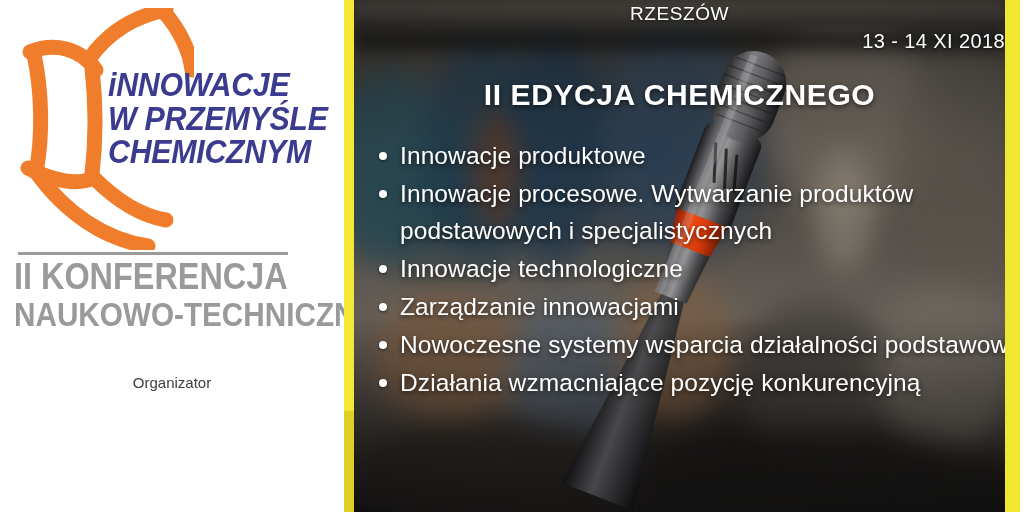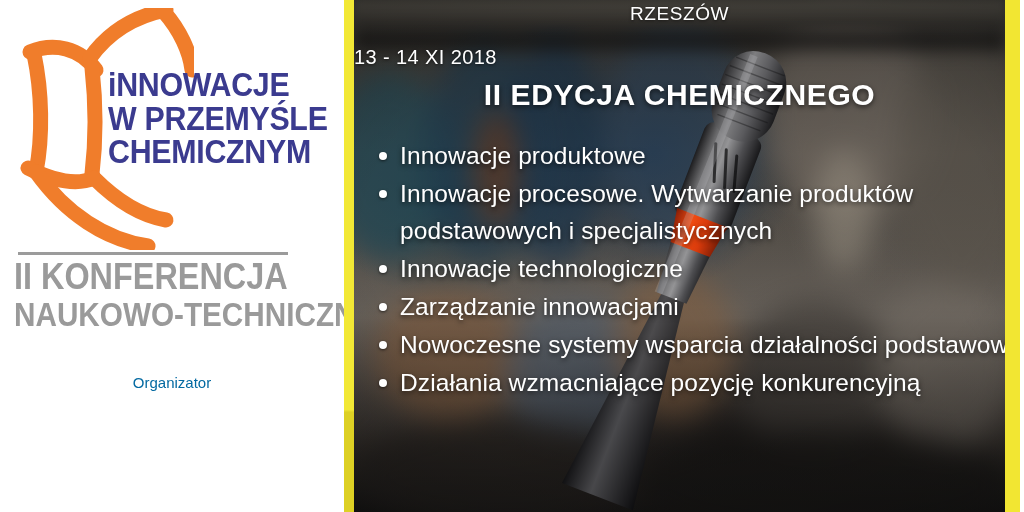--- a/index.html
+++ b/index.html
@@ -25,20 +25,21 @@
     background: #ffffff;
   }
 
   
   .logo-block {
     position: absolute;
     left: 8px;
     top: 6px;
     width: 330px;
     height: 246px;
+    font-style: italic;
   }
   .hexagon-mark {
     position: absolute;
     left: 6px;
     top: 2px;
     width: 180px;
     height: 242px;
   }
   .logo-wordmark {
     position: absolute;
@@ -86,21 +87,21 @@
   .conf-heading .ch-line { display: block; }
   .conf-heading .ch-line.l2 { font-size: 33px; }
 
   
   .organizer-label {
     position: absolute;
     left: 0;
     top: 374px;
     width: 344px;
     text-align: center;
-    color: #0369a1;
+    color: #404040;
     font-size: 15px;
     font-family: "Liberation Sans", sans-serif;
   }
 
   
   .pipc-logo {
     position: absolute;
     left: 112px;
     top: 418px;
     width: 110px;
@@ -223,26 +224,25 @@
     width: 651px;
     text-align: center;
     font-size: 19px;
     letter-spacing: 0.6px;
     text-shadow: 0 1px 3px rgba(0,0,0,0.55);
   }
   .dates {
     position: absolute;
     left: 0; top: 30px;
     width: 651px;
-    text-align: left;
+    text-align: right;
     font-family: "Liberation Sans Narrow", "Liberation Sans", sans-serif;
     font-size: 20px;
     letter-spacing: 0.4px;
     text-shadow: 0 1px 3px rgba(0,0,0,0.55);
-    margin-top: 16px;
   }
   .edition-title {
     position: absolute;
     left: 0; top: 78px;
     width: 651px;
     text-align: center;
     font-family: "Liberation Sans Narrow", "Liberation Sans", sans-serif;
     font-weight: bold;
     font-size: 30px;
     letter-spacing: 0.6px;

